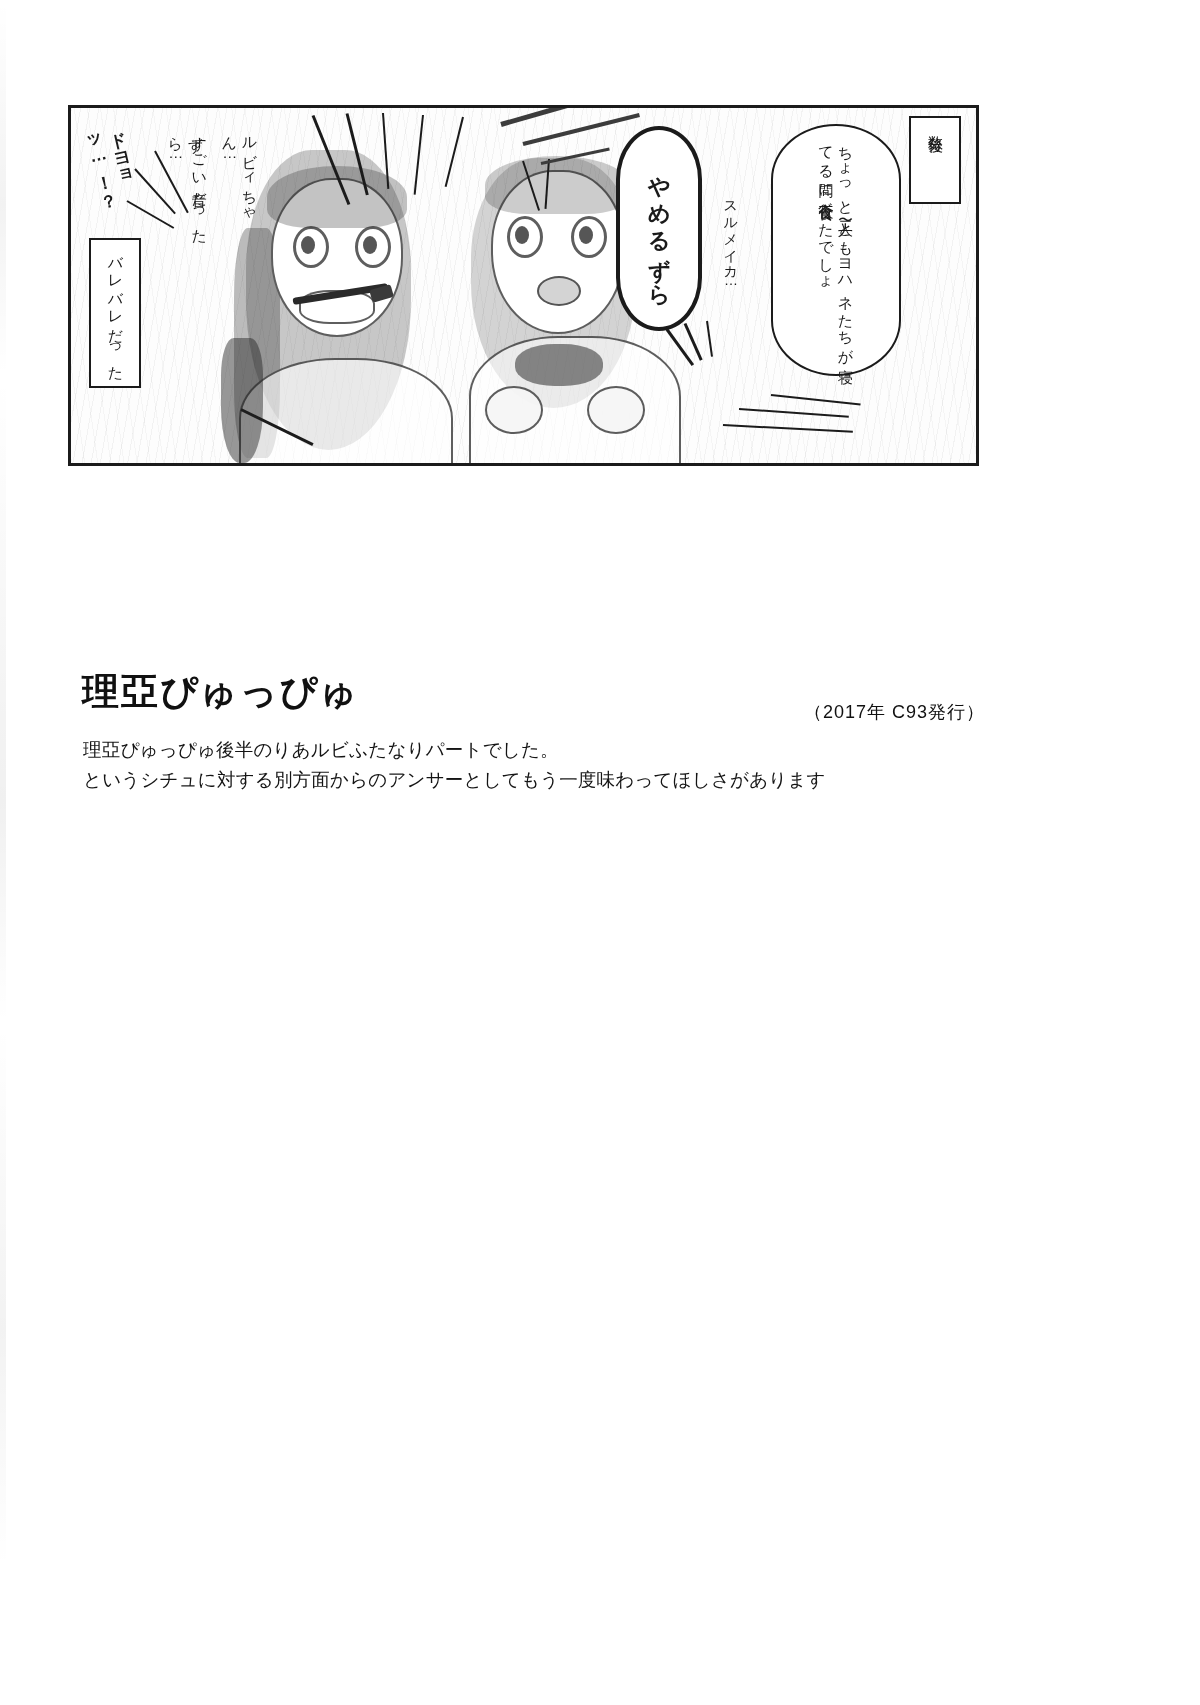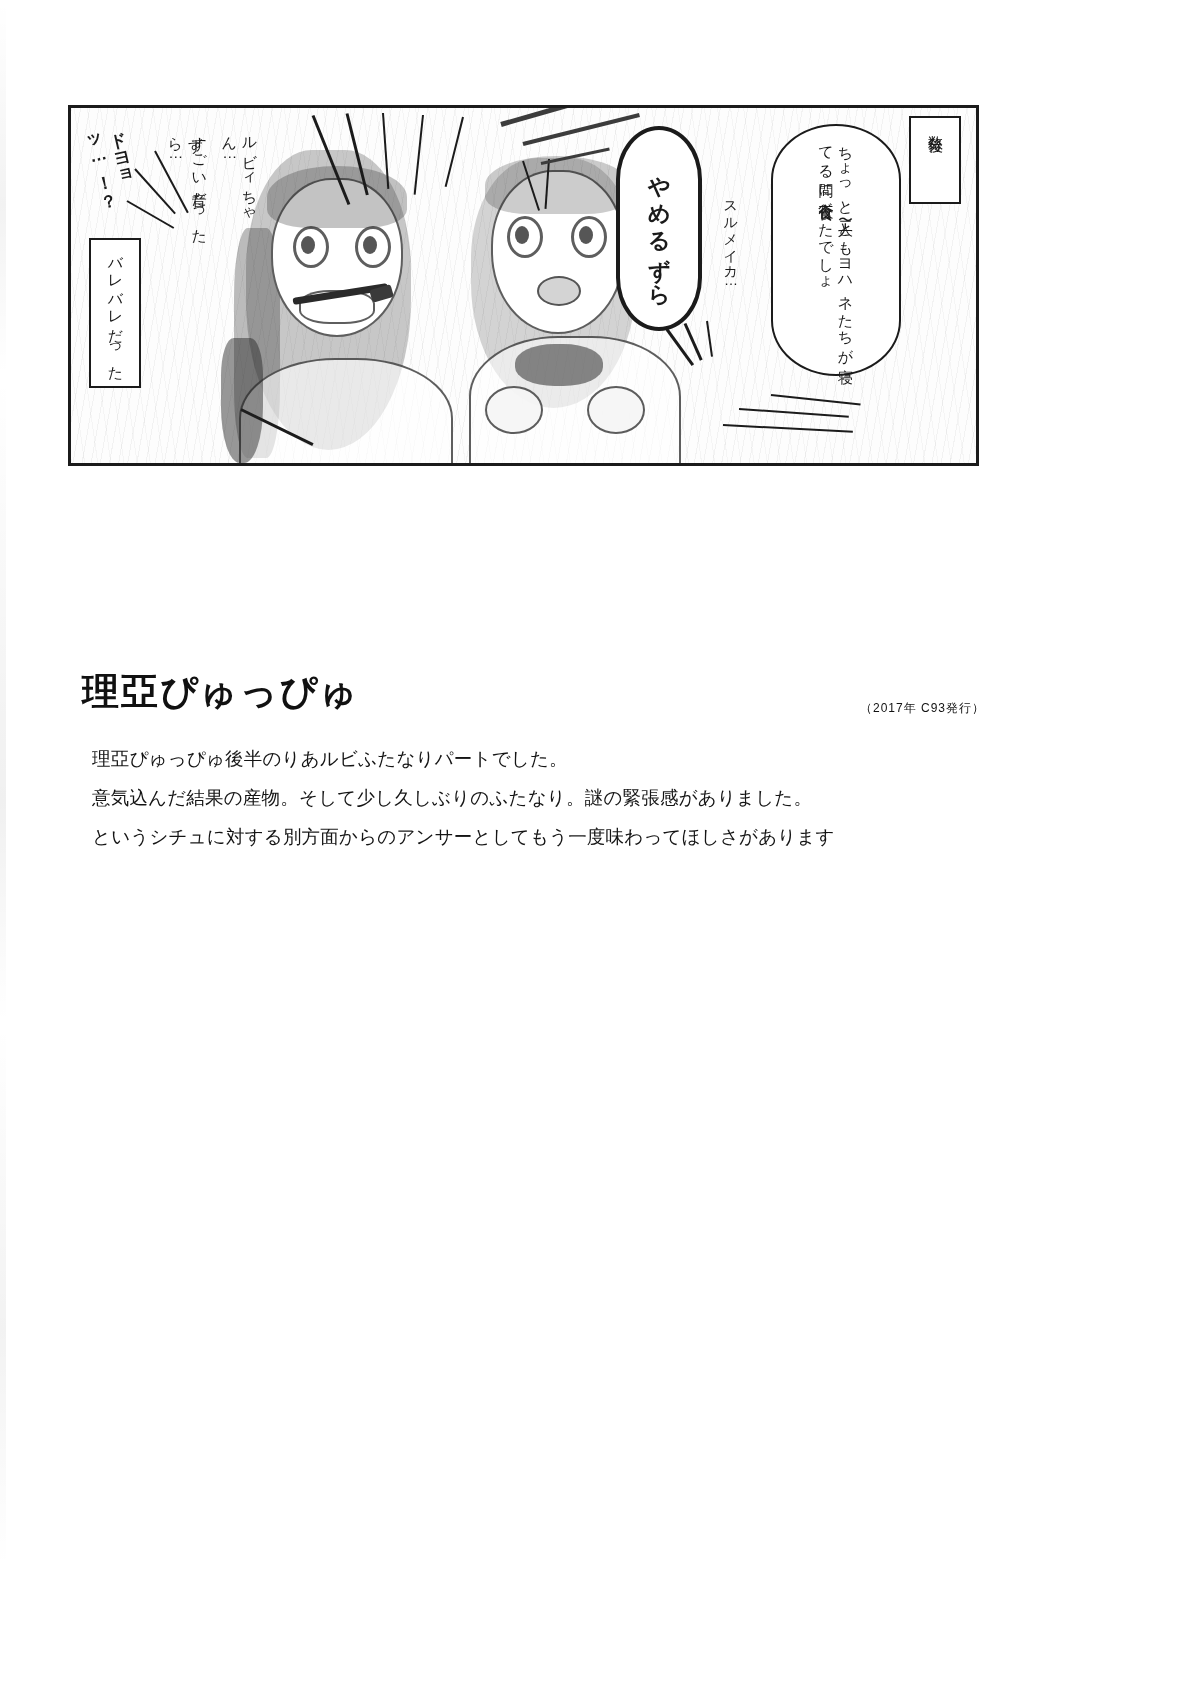--- a/index.html
+++ b/index.html
@@ -161,35 +161,35 @@
     font-size: 37px;
     font-weight: 700;
     letter-spacing: 2px;
     color: #111;
     margin-top: 12px;
   }
   .pubinfo {
     position: absolute;
     right: 215px;
     top: 700px;
-    font-size: 12px;
+    font-size: 18px;
     letter-spacing: 1px;
     color: #111;
   }
   .body-text {
     position: absolute;
     left: 83px;
     top: 735px;
     width: 1010px;
     font-size: 18.5px;
     line-height: 1.62;
     letter-spacing: 0.2px;
     color: #141414;
   }
-  .body-text p { margin: 9px; }
+  .body-text p { margin: 0; }
 </style>
 </head>
 <body>
 
 <div class="scan-edge"></div>
 
 <div class="panel">
   <div class="panel-inner">
     <div class="bg-hatch"></div>
 
@@ -283,15 +283,14 @@
     <div class="free-text vert" id="txt-zura">ずら…</div>
     <div class="free-text vert" id="txt-dojon">ドヨョッ…！？</div>
   </div>
 </div>
 
 <div class="title">理亞ぴゅっぴゅ</div>
 <div class="pubinfo">（2017年 C93発行）</div>
 
 <div class="body-text">
   <p>理亞ぴゅっぴゅ後半のりあルビふたなりパートでした。</p>
-  <p>意気込んだ結果の産物。そして少し久しぶりのふたなり。謎の緊張感がありました。</p>
   <p>というシチュに対する別方面からのアンサーとしてもう一度味わってほしさがあります</p>
 </div>
 
 </body></html>

